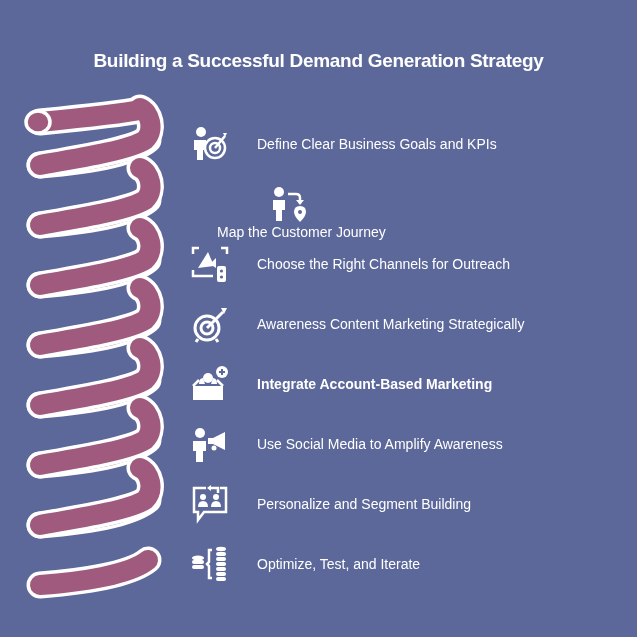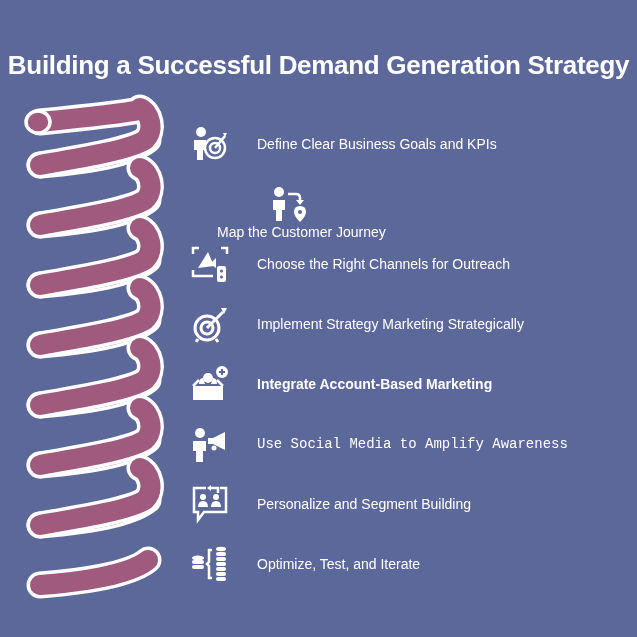--- a/index.html
+++ b/index.html
@@ -1,17 +1,17 @@
 <!DOCTYPE html>
 <html><head>
 <meta charset="utf-8">
 <style>
   html, body { margin:0; padding:0; }
   body { width:637px; height:637px; background:#5c6899; position:relative; overflow:hidden; font-family:"Liberation Sans", sans-serif; }
-  .title { position:absolute; left:0; width:637px; top:50px; text-align:center; color:#ffffff; font-weight:bold; font-size:26px; letter-spacing:-0.3px; }
+  .title { position:absolute; left:0; width:637px; top:50px; text-align:center; color:#ffffff; font-weight:bold; font-size:19px; letter-spacing:-0.3px; }
   .spring { position:absolute; left:0; top:0; }
   .item { position:absolute; left:190px; height:40px; display:flex; align-items:center; }
   .item .icon { width:40px; height:40px; display:flex; align-items:center; justify-content:center; }
   .item .label { margin-left:27px; color:#ffffff; font-size:14px; white-space:nowrap; }
 </style>
 </head>
 <body>
 
 <div class="title">Building a Successful Demand Generation Strategy</div>
 
@@ -109,38 +109,38 @@
 <div class="item" style="top:304px;">
   <span class="icon">
     <svg width="40" height="40" viewBox="0 0 40 40" fill="none" stroke="#ffffff" stroke-width="3">
       <circle cx="17" cy="24" r="12"></circle>
       <circle cx="17" cy="24" r="6"></circle>
       <path d="M17 24 L33 8"></path>
       <path d="M31 4 l6 0 l-3 6 z" fill="#fff" stroke="none"></path>
       <path d="M8 35 l-2 3 M26 35 l2 3"></path>
     </svg>
   </span>
-  <span class="label">Implement Strategy Marketing Strategically</span>
+  <span class="label">Awareness Content Marketing Strategically</span>
 </div>
 
 <div class="item" style="top:364px;font-weight:bold;">
   <span class="icon">
     <svg width="40" height="40" viewBox="0 0 40 40" fill="#ffffff">
       <path d="M3 22 h30 v14 h-30 z"></path>
       <circle cx="18" cy="14" r="5"></circle>
       <path d="M9 20 q0 -6 4 -6 l2 6 z M27 20 q0 -6 -4 -6 l-2 6 z"></path>
       <path d="M3 22 L9 16 M33 22 L27 16" stroke="#fff" stroke-width="2.5"></path>
       <circle cx="32" cy="8" r="6"></circle>
       <path d="M32 5 v6 M29 8 h6" stroke="#5c6899" stroke-width="2"></path>
     </svg>
   </span>
   <span class="label">Integrate Account-Based Marketing</span>
 </div>
 
-<div class="item" style="top:424px;font-family:Liberation Mono, monospace;">
+<div class="item" style="top:424px;">
   <span class="icon">
     <svg width="40" height="40" viewBox="0 0 40 40" fill="#ffffff">
       <circle cx="10" cy="9" r="5"></circle>
       <path d="M3 17 h13 v10 h-3 v11 h-7 v-11 h-3 z"></path>
       <path d="M18 14 h5 l12 -6 v18 l-12 -6 h-5 z"></path>
       <circle cx="24" cy="24" r="2.5"></circle>
     </svg>
   </span>
   <span class="label">Use Social Media to Amplify Awareness</span>
 </div>

